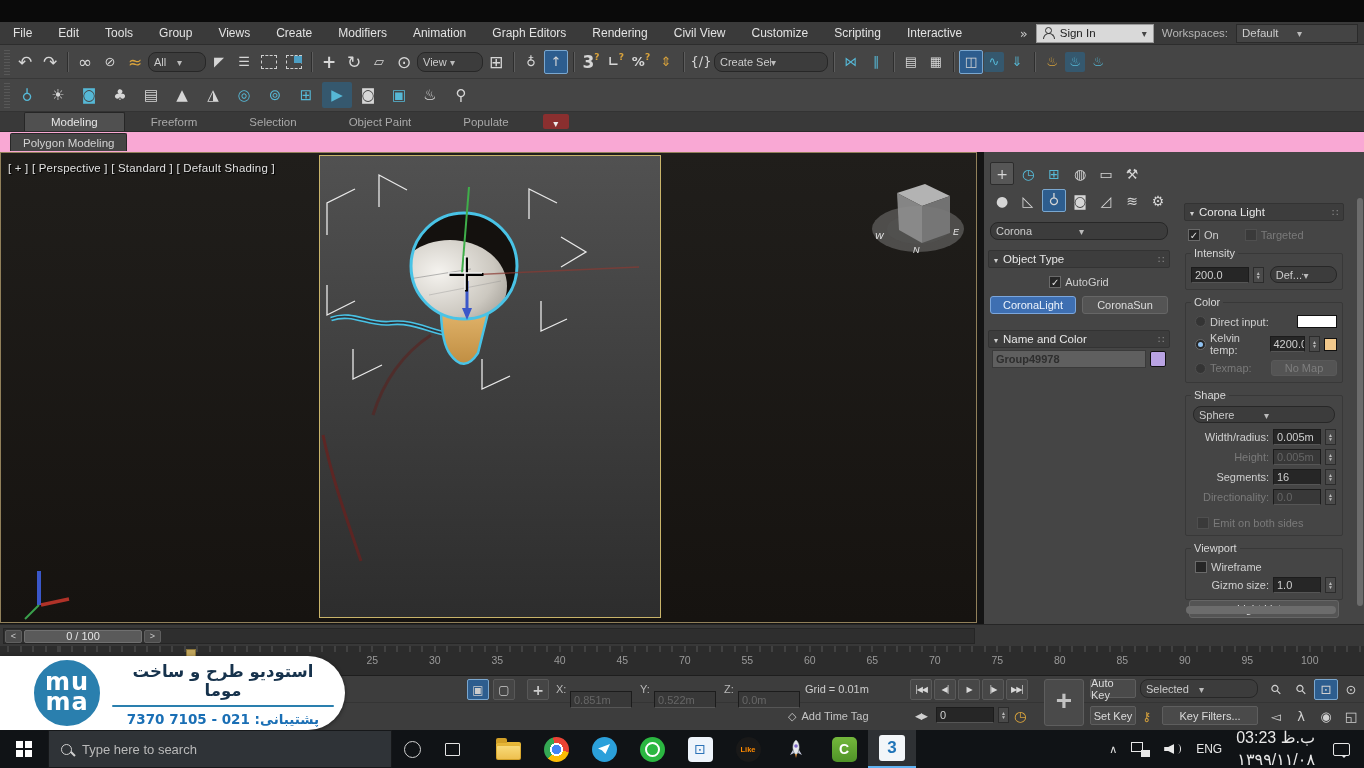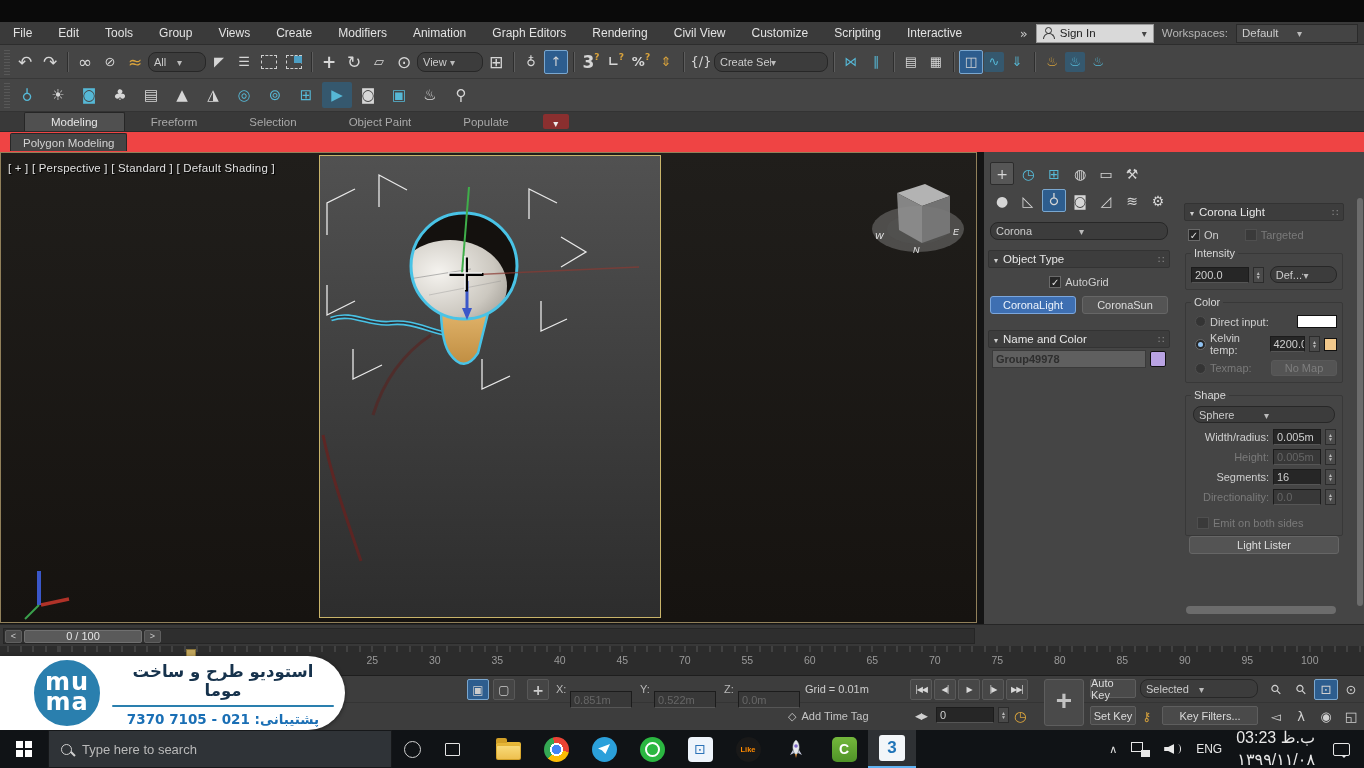--- a/index.html
+++ b/index.html
@@ -42,21 +42,21 @@
   .toolbar2{position:absolute;left:0;top:79px;width:1364px;height:33px;background:#454545;border-bottom:1px solid #333;display:flex;align-items:center;padding:0 2px}
   .toolbar2 .ticon{min-width:30px;height:26px;font-size:15px}
   .icon-row{display:flex;align-items:center;gap:1px}
   .w-58{width:58px}.w-66{width:66px}.w-114{width:114px}
   .ribbontabs{position:absolute;left:0;top:112px;width:1364px;height:20px;background:#393939;border-bottom:1px solid #2a2a2a;display:flex;align-items:flex-end}
   .rtabs{display:flex;align-items:flex-end;margin-left:24px}
   .ribbon-tab{padding:2px 26px;font-size:11.5px;color:#a9a9a9;height:19px;display:flex;align-items:center}
   .ribbon-tab.active{background:#505050;color:#e6e6e6;border:1px solid #262626;border-bottom:none;border-radius:2px 2px 0 0}
   .ribbon-dd{width:26px;height:15px;background:#8a2f2f;border-radius:2px;display:flex;align-items:center;justify-content:center;margin:0 0 2px 8px}
   .ribbon-dd .dd-arrow::before{color:#eee}
-  .ribbonsub{position:absolute;left:0;top:132px;width:1364px;height:20px;background:#ef4444;display:flex;align-items:center}
+  .ribbonsub{position:absolute;left:0;top:132px;width:1364px;height:20px;background:#f9a8d4;display:flex;align-items:center}
   .subtab{margin-left:10px;background:#454545;border:1px solid #272727;border-bottom:none;height:18px;display:flex;align-items:center;padding:0 12px;color:#d2d2d2;font-size:11.5px;border-radius:2px 2px 0 0}
   
   .workarea{position:absolute;left:0;top:152px;width:1364px;height:472px;background:#141414}
   .viewport{position:absolute;left:0;top:0;width:977px;height:471px;background:linear-gradient(#201e1b,#161310);border:1px solid #91805a;overflow:hidden}
   .safeframe{position:absolute;left:318px;top:2px;width:342px;height:463px;background:linear-gradient(#515151,#404040 45%,#2d2d2d);border:1px solid #c9b46a}
   .vp-label{position:absolute;left:7px;top:9px;font-size:11.5px;color:#e0e0e0;letter-spacing:.2px;text-shadow:1px 1px 1px #000}
   .vp-svg{position:absolute;left:0;top:0;pointer-events:none}
   
   .cmdpanel{position:absolute;left:984px;top:0;width:380px;height:472px;background:#454545;font-size:11px;color:#cfcfcf}
   .col-left{position:absolute;left:0;top:0;width:190px;height:472px}
@@ -520,20 +520,32 @@
           <div class="prow">
             <span class="plabel dis" style="width:78px;text-align:right">Directionality:</span>
             <div class="fld dis" style="width:48px">0.0</div>
             <div class="spin"></div>
           </div>
           <div class="prow" style="margin-top:12px;padding-left:6px">
             <span class="cb dis"></span>
             <span class="plabel dis">Emit on both sides</span>
           </div>
         </div>
+        <div class="grp">
+          <span class="glabel">Viewport</span>
+          <div class="prow" style="padding-left:4px">
+            <span class="cb"></span>
+            <span class="plabel">Wireframe</span>
+          </div>
+          <div class="prow">
+            <span class="plabel" style="width:78px;text-align:right">Gizmo size:</span>
+            <div class="fld" style="width:48px">1.0</div>
+            <div class="spin"></div>
+          </div>
+        </div>
         <div class="btn" style="width:150px;height:18px;margin:0 auto 0 auto">Light Lister</div>
         <div class="hscroll" style="top:454px"></div>
       </div>
       <div class="vscroll"></div>
     </div>
   </div>
 
   <div class="timesliderrow">
     <div class="ts-track">
       <div class="ts-btn">&lt;</div>

